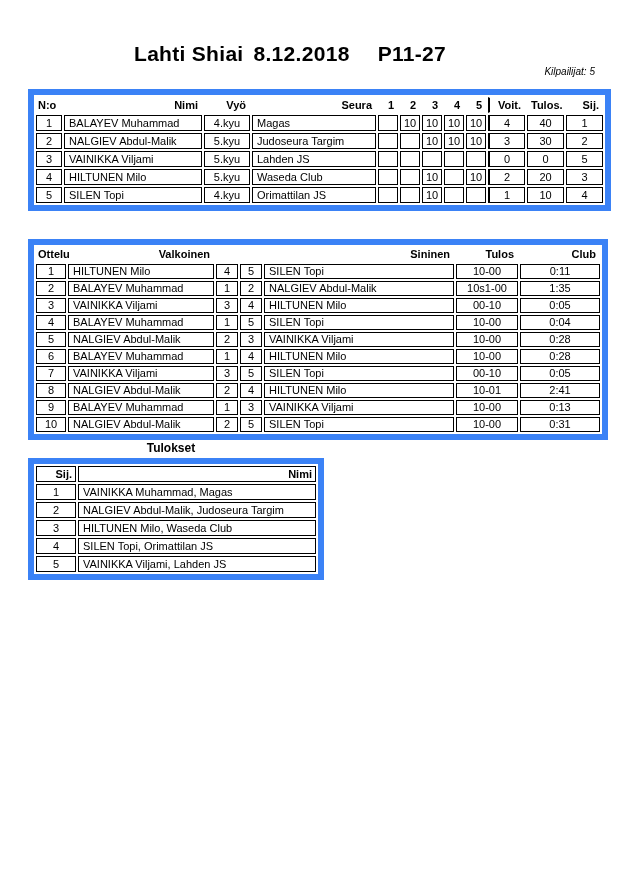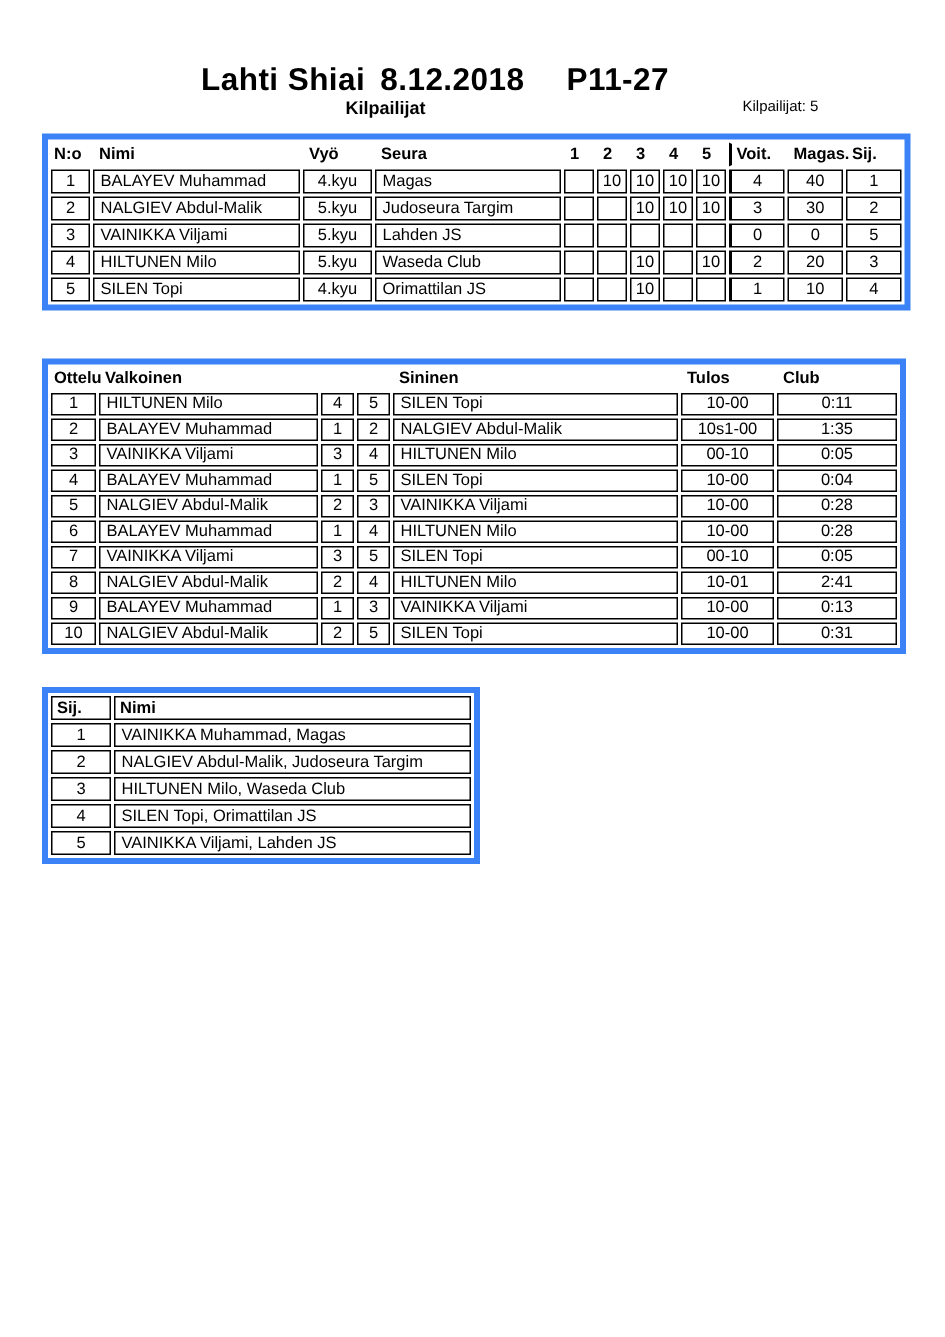--- a/index.html
+++ b/index.html
@@ -10,52 +10,51 @@
   .title{
     position:absolute;top:42px;left:0;width:580px;text-align:center;
     font-weight:bold;font-size:21px;letter-spacing:.3px;white-space:nowrap;
   }
   .title .gap-date{margin-left:10px;}
   .title .gap-cat{margin-left:28px;}
   .caption{position:absolute;font-weight:bold;font-size:12px;}
   .cap-kilpailijat{top:65px;left:0;width:514px;text-align:center;}
   .cap-ottelut{top:209px;left:0;width:594px;text-align:center;}
   .cap-tulokset{top:441px;left:0;width:342px;text-align:center;}
-  .count-label{position:absolute;top:66px;left:495px;width:100px;font-size:10px;}
+  .count-label{position:absolute;top:66px;left:495px;width:100px;text-align:right;font-size:10px;font-style:italic;}
 
   table{
     position:absolute;border-collapse:separate;border-spacing:2px;
-    border:4px solid #3b82f6;table-layout:fixed;font-size:11px;background:#fff;
+    border:6px solid #3b82f6;table-layout:fixed;font-size:11px;background:#fff;
   }
   .t1{left:28px;top:89px;width:570px;}
   .t2{left:28px;top:239px;width:570px;}
   .t3{left:28px;top:458px;width:288px;}
   th,td{
     box-sizing:border-box;height:16px;line-height:13px;padding:0 3px;
     white-space:nowrap;overflow:visible;background:#fff;
   }
   .t2 th,.t2 td{height:15px;}
   td{border:1px solid #000;}
-  th{border:1px solid transparent;font-weight:bold;text-align:left;}
+  th{border:1px solid transparent;font-weight:bold;text-align:right;}
   .t3 th{border:1px solid #000;}
   th.al{text-align:left;padding-left:1px;}
   td.c{text-align:center;padding:0 1px;}
   td.nm{padding-left:4px;}
   th.thick,td.thick{border-left:2px solid #000;}
 </style>
 </head>
 <body>
 
 <div class="page">
 
   <div class="title">
     <span>Lahti Shiai</span><span class="gap-date">8.12.2018</span><span class="gap-cat">P11-27</span>
   </div>
 
-  <div class="caption cap-kilpailijat">Kilpailijat</div>
   <div class="count-label">Kilpailijat: 5</div>
 
   <table class="t1">
     <colgroup>
       <col style="width:26px">
         <col style="width:138px">
         <col style="width:46px">
         <col style="width:124px">
       <col style="width:20px">
         <col style="width:20px">
@@ -71,21 +70,21 @@
         <th class="al">N:o</th>
         <th>Nimi</th>
         <th>Vyö</th>
         <th>Seura</th>
         <th>1</th>
         <th>2</th>
         <th>3</th>
         <th>4</th>
         <th>5</th>
         <th class="thick">Voit.</th>
-        <th>Magas.</th>
+        <th>Tulos.</th>
         <th>Sij.</th>
       </tr>
     </thead>
     <tbody>
 
         <tr>
           <td class="c">1</td>
           <td class="nm">BALAYEV Muhammad</td>
           <td class="c">4.kyu</td>
           <td class="nm">Magas</td>
@@ -280,20 +279,21 @@
           <td class="nm">NALGIEV Abdul-Malik</td>
           <td class="c">2</td>
           <td class="c">5</td>
           <td class="nm">SILEN Topi</td>
           <td class="c">10-00</td>
           <td class="c">0:31</td>
         </tr>
       </tbody>
   </table>
 
+  <div class="caption cap-tulokset">Tulokset</div>
 
   <table class="t3">
     <colgroup>
       <col style="width:40px">
         <col style="width:238px">
     </colgroup>
     <thead>
       <tr>
         <th>Sij.</th>
         <th>Nimi</th>

